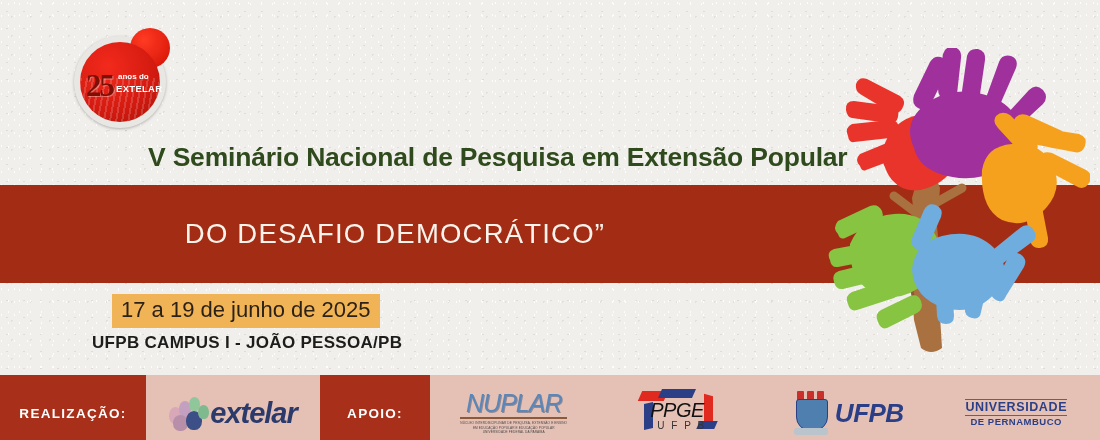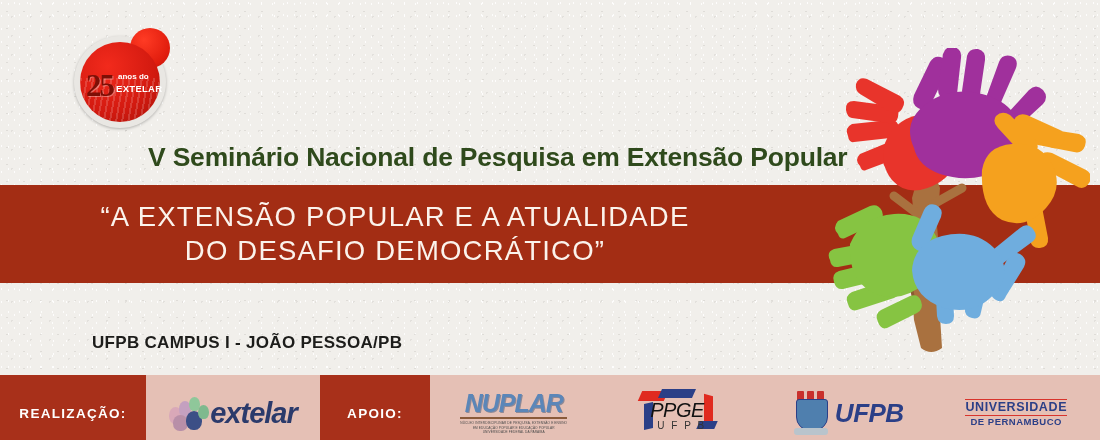--- a/index.html
+++ b/index.html
@@ -96,21 +96,21 @@
 
   
   .extelar{display:flex;align-items:center;}
   .extelar .dots{position:relative;width:40px;height:36px;margin-right:1px;}
   .extelar .dots i{position:absolute;border-radius:50% 50% 45% 45%;display:block;}
   .extelar .word{font-size:29px;font-weight:bold;color:#2b3a6b;letter-spacing:-1px;font-style:italic;}
 
   
   .nuplar{text-align:center;}
   .nuplar .w{
-    font-size:25px;font-weight:bold;color:#5b86b8;letter-spacing:-1px;
+    font-size:25px;font-weight:normal;color:#5b86b8;letter-spacing:-1px;
     font-style:italic;line-height:1;text-shadow:1px 1px 0 rgba(40,70,110,.45);
   }
   .nuplar .rule{height:2px;background:#8a5a3a;margin:1px 0 2px;}
   .nuplar .sub{font-size:3.2px;color:#4a4a4a;line-height:1.5;letter-spacing:.1px;}
 
   
   .ppge{position:relative;width:86px;height:52px;}
   .ppge .w{
     position:absolute;left:12px;top:12px;font-size:20px;font-weight:normal;color:#111;
     letter-spacing:-.5px;font-style:italic;
@@ -152,24 +152,24 @@
     <div class="disc"></div>
     <div class="num">25</div>
     <div class="anos">anos do</div>
     <div class="ext">EXTELAR</div>
   </div>
 
   <div class="title">V Seminário Nacional de Pesquisa em Extensão Popular</div>
 
   <div class="band"></div>
   <div class="theme">
-    <div class="l1">“A EXTENSÃO POPULAR E A ATUALIDADE</div>
     <div class="l2">DO DESAFIO DEMOCRÁTICO”</div>
   </div>
 
+  <div class="date">17 a 19 de junho de 2025</div>
   <div class="place">UFPB CAMPUS I - JOÃO PESSOA/PB</div>
 
   <svg class="tree" viewBox="0 0 300 325">
 
     <path d="M131 300 L124 272 Q120 230 126 186 L122 150 L131 118 L140 113 L150 140 L147 178 Q152 226 150 268 L152 300 Q141 308 131 300 Z" fill="#a9713f"></path>
     <path d="M127 262 Q118 238 122 208" stroke="#8a5a32" stroke-width="3" fill="none"></path>
     <path d="M146 256 Q152 228 147 200" stroke="#8a5a32" stroke-width="2.5" fill="none"></path>
 
     <path d="M133 170 L104 148" stroke="#a9713f" stroke-width="9" stroke-linecap="round"></path>
     <path d="M140 158 L172 140" stroke="#a9713f" stroke-width="9" stroke-linecap="round"></path>

